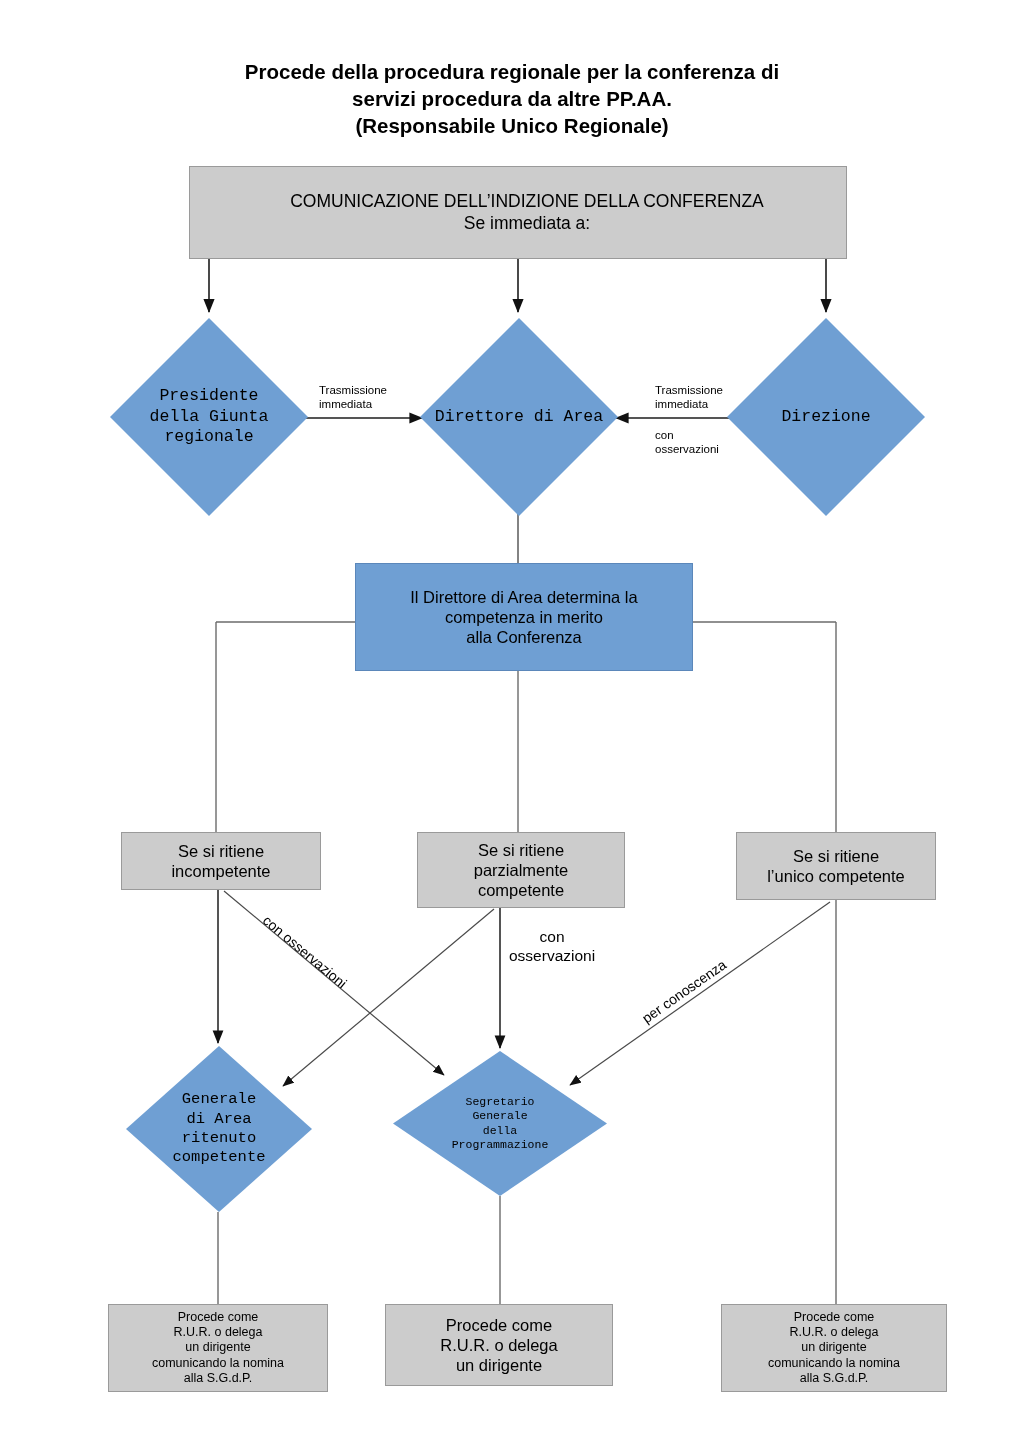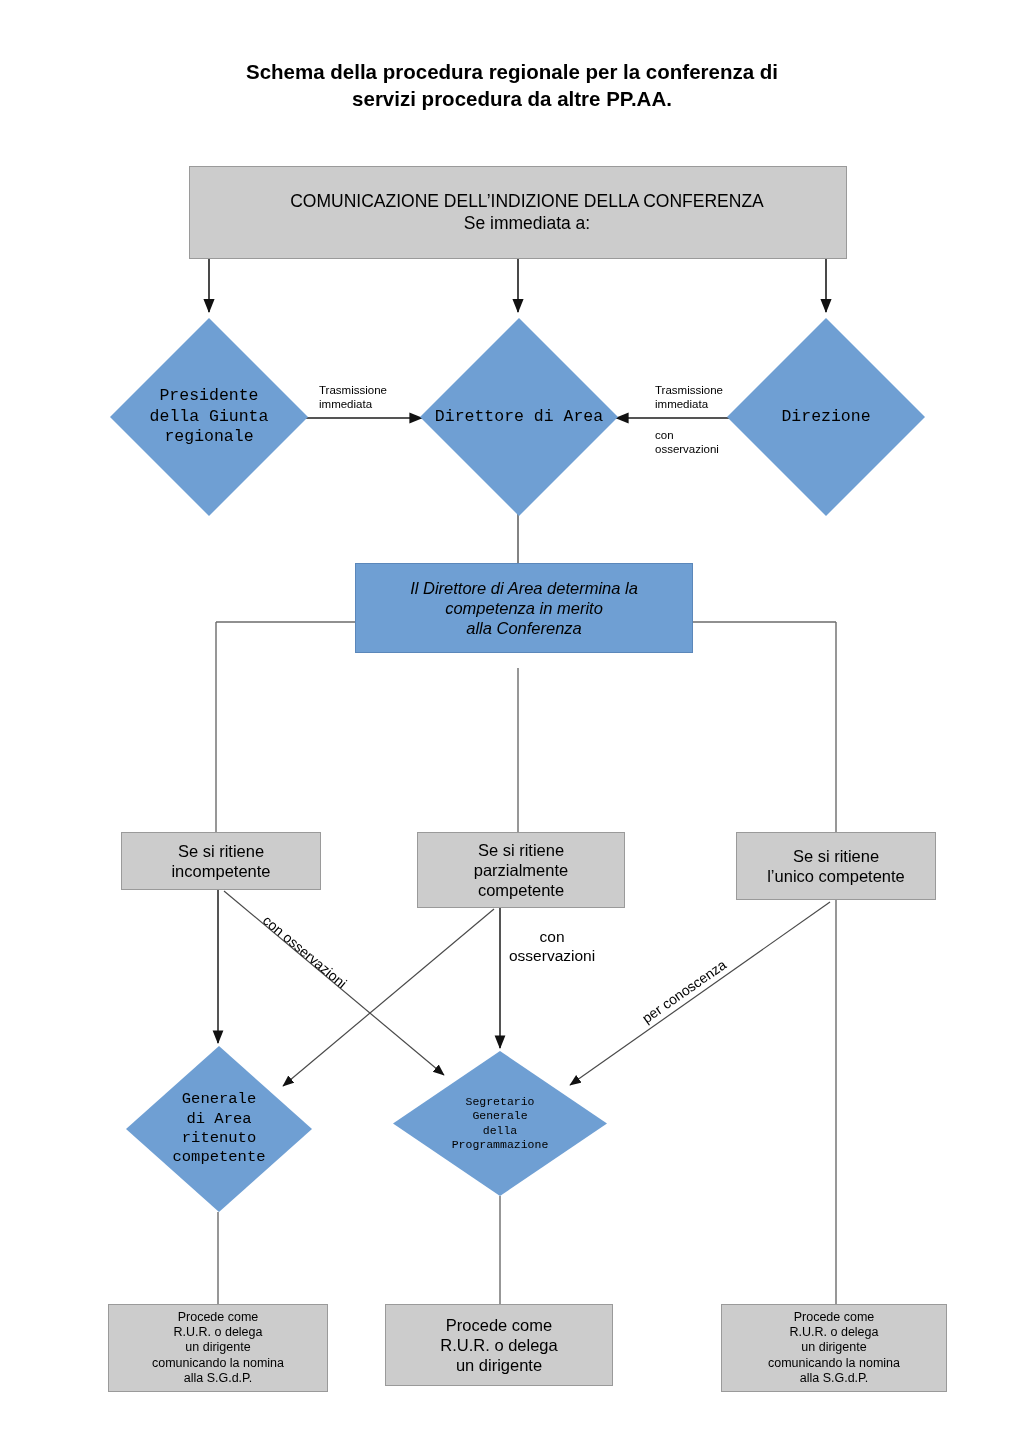--- a/index.html
+++ b/index.html
@@ -102,22 +102,23 @@
     <g stroke="#6b6b6b" stroke-width="1.4" fill="none">
       <line x1="218" y1="1212" x2="218" y2="1304"></line>
     </g>
 
     <g stroke="#6b6b6b" stroke-width="1.4" fill="none">
       <line x1="500" y1="1196" x2="500" y2="1304"></line>
     </g>
   </svg>
 
   <div id="title">
-    <div>Schema della procedura regionale per la conferenza di</div>
+    <div>Procede della procedura regionale per la conferenza di</div>
     <div>servizi procedura da altre PP.AA.</div>
+    <div>(Responsabile Unico Regionale)</div>
   </div>
 
   <div class="node rect" style="left:189px;top:166px;width:658px;height:93px;flex-direction:column;font-size:17.5px;padding-left:18px;">
     <span>COMUNICAZIONE DELL’INDIZIONE DELLA CONFERENZA</span>
     <span>Se immediata a:</span>
   </div>
 
   <div class="diamond-wrap" style="left:110px;top:318px;width:198px;height:198px;">
     <div class="diamond-shape"></div>
     <div class="diamond-label" style="font-size:16.5px;white-space:pre-line;">Presidente
@@ -137,21 +138,21 @@
 
   <div class="edge-label" style="left:319px;top:383px;font-size:11.5px;">Trasmissione
 immediata</div>
 
   <div class="edge-label" style="left:655px;top:383px;font-size:11.5px;">Trasmissione
 immediata</div>
 
   <div class="edge-label" style="left:655px;top:428px;font-size:11.5px;">con
 osservazioni</div>
 
-  <div class="node rect blue" style="left:355px;top:563px;width:338px;height:90px;font-size:16.5px;white-space:pre-line;font-style:italic;">Il Direttore di Area determina la
+  <div class="node rect blue" style="left:355px;top:563px;width:338px;height:108px;font-size:16.5px;white-space:pre-line;">Il Direttore di Area determina la
 competenza in merito
 alla Conferenza</div>
 
   <div class="node rect" style="left:121px;top:832px;width:200px;height:58px;font-size:16.5px;white-space:pre-line;">Se si ritiene
 incompetente</div>
 
   <div class="node rect" style="left:417px;top:832px;width:208px;height:76px;font-size:16.5px;white-space:pre-line;">Se si ritiene
 parzialmente
 competente</div>
 

